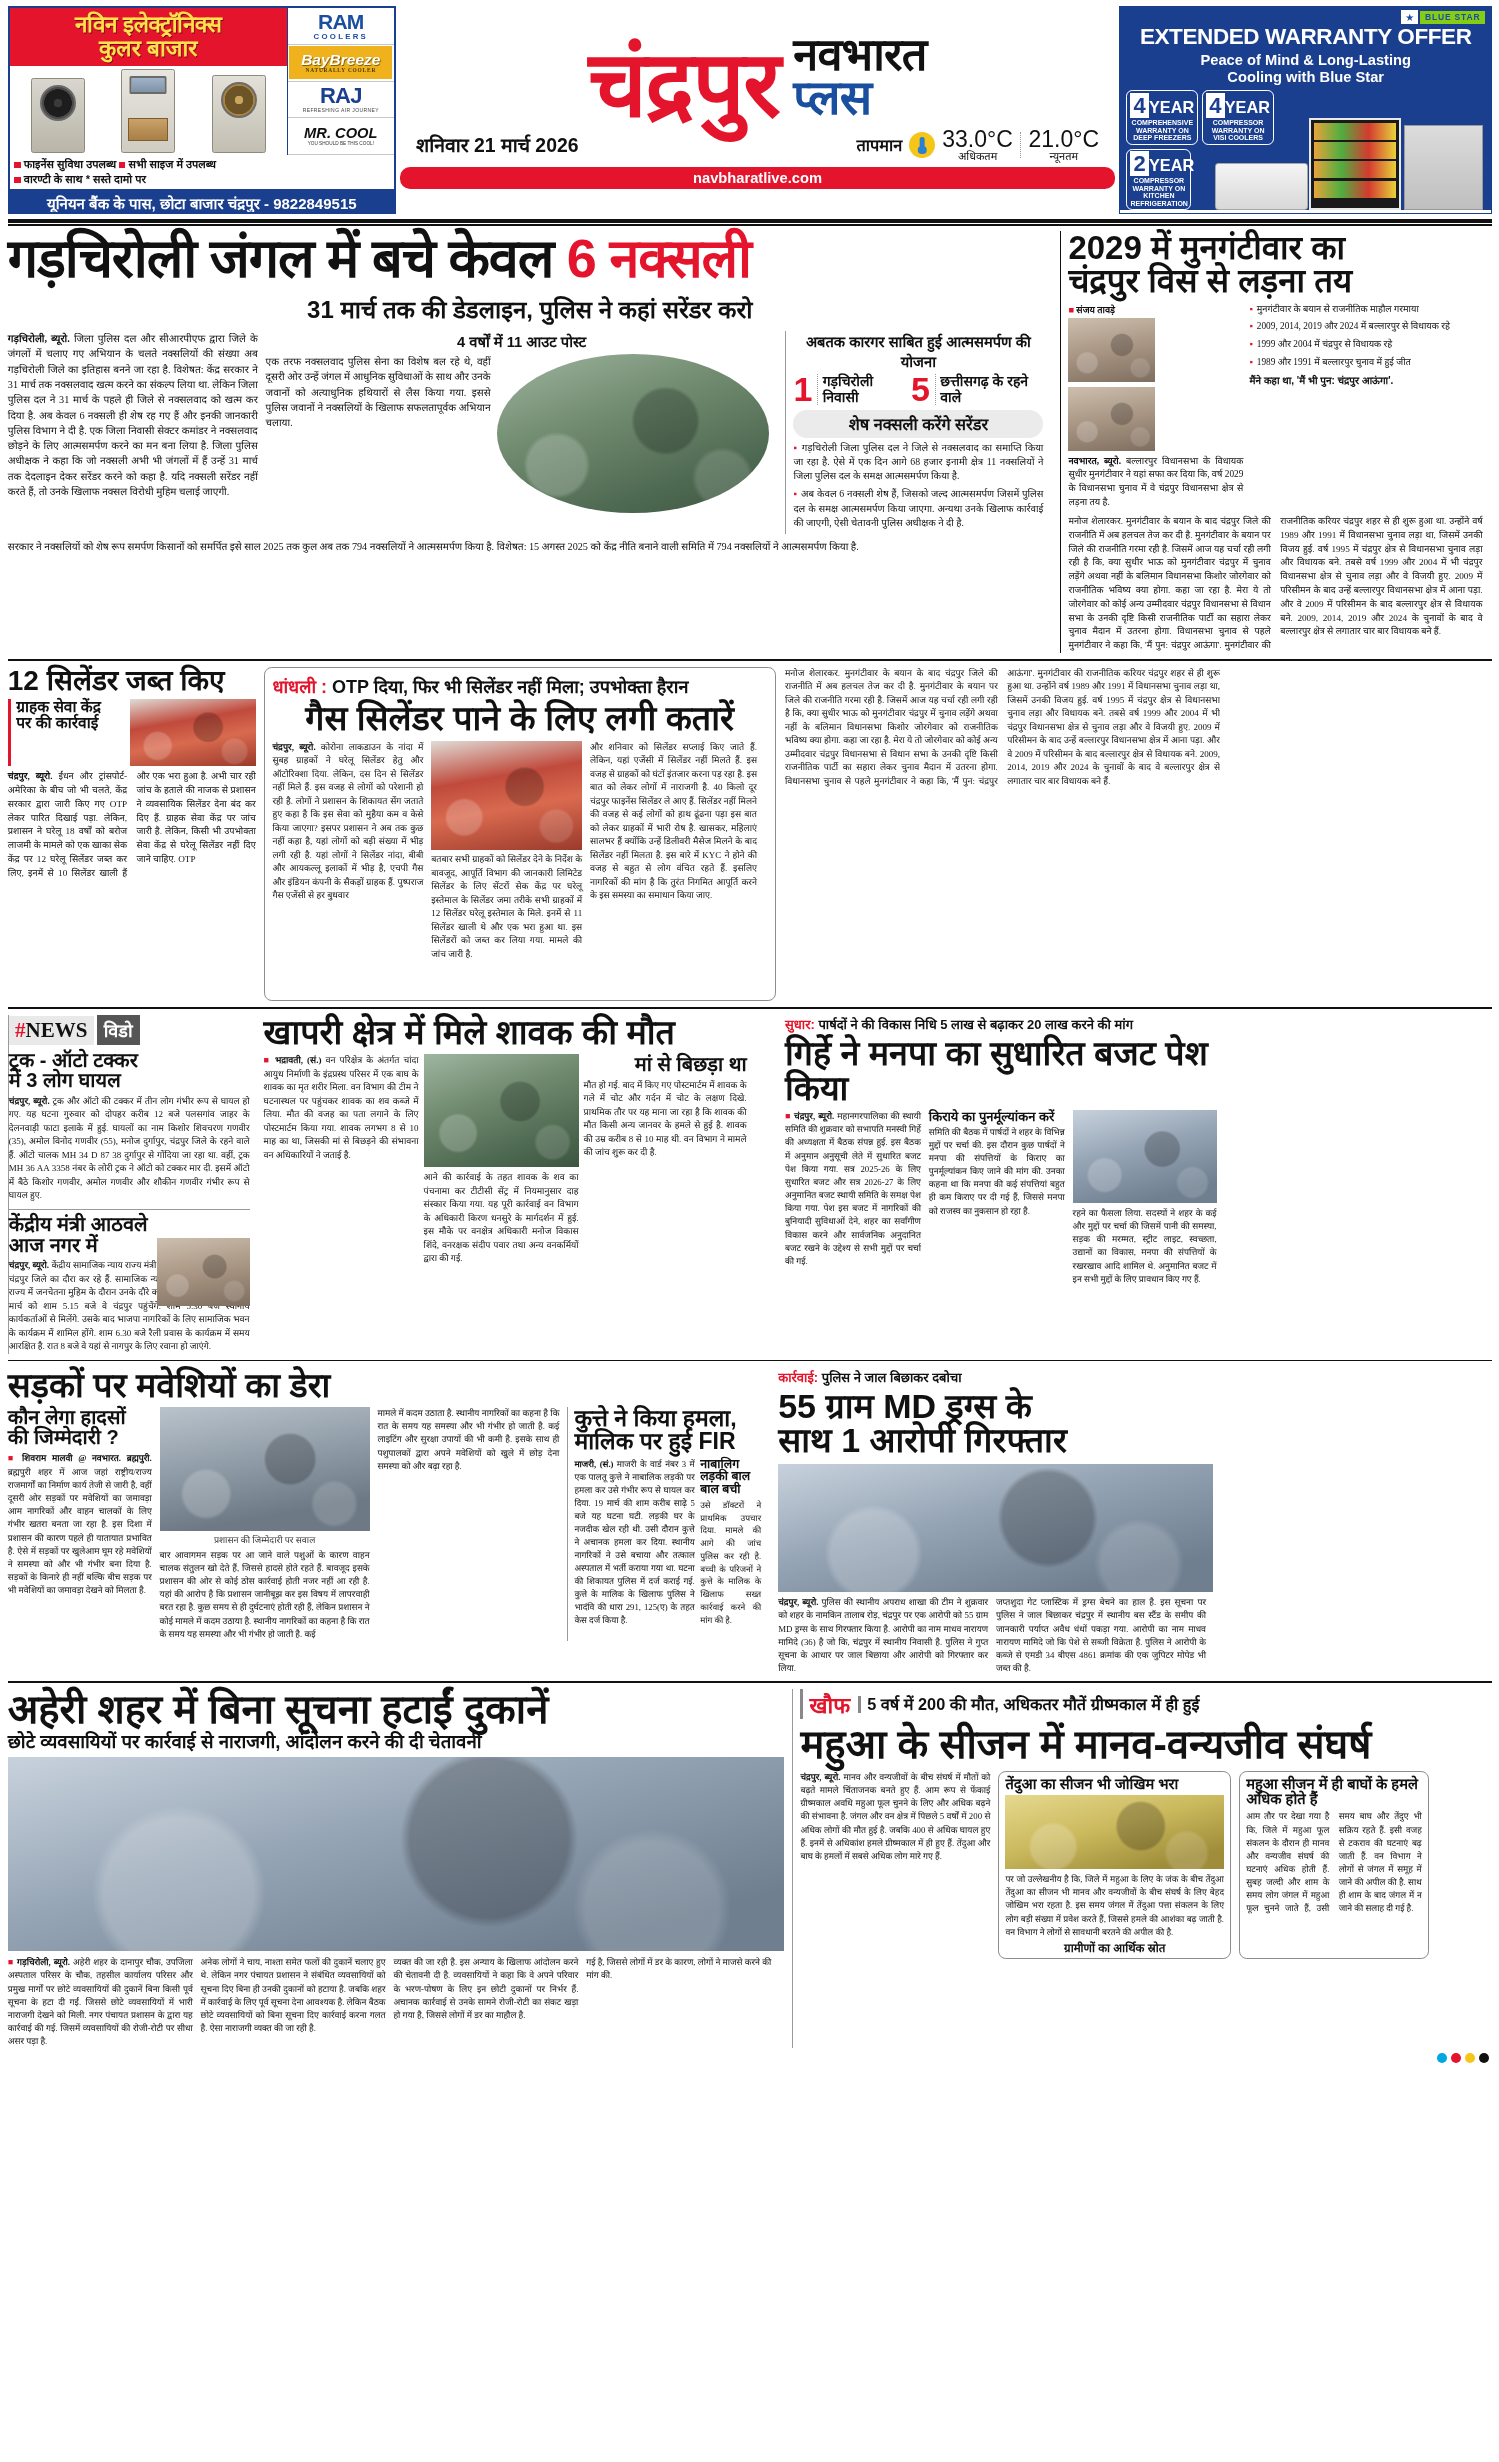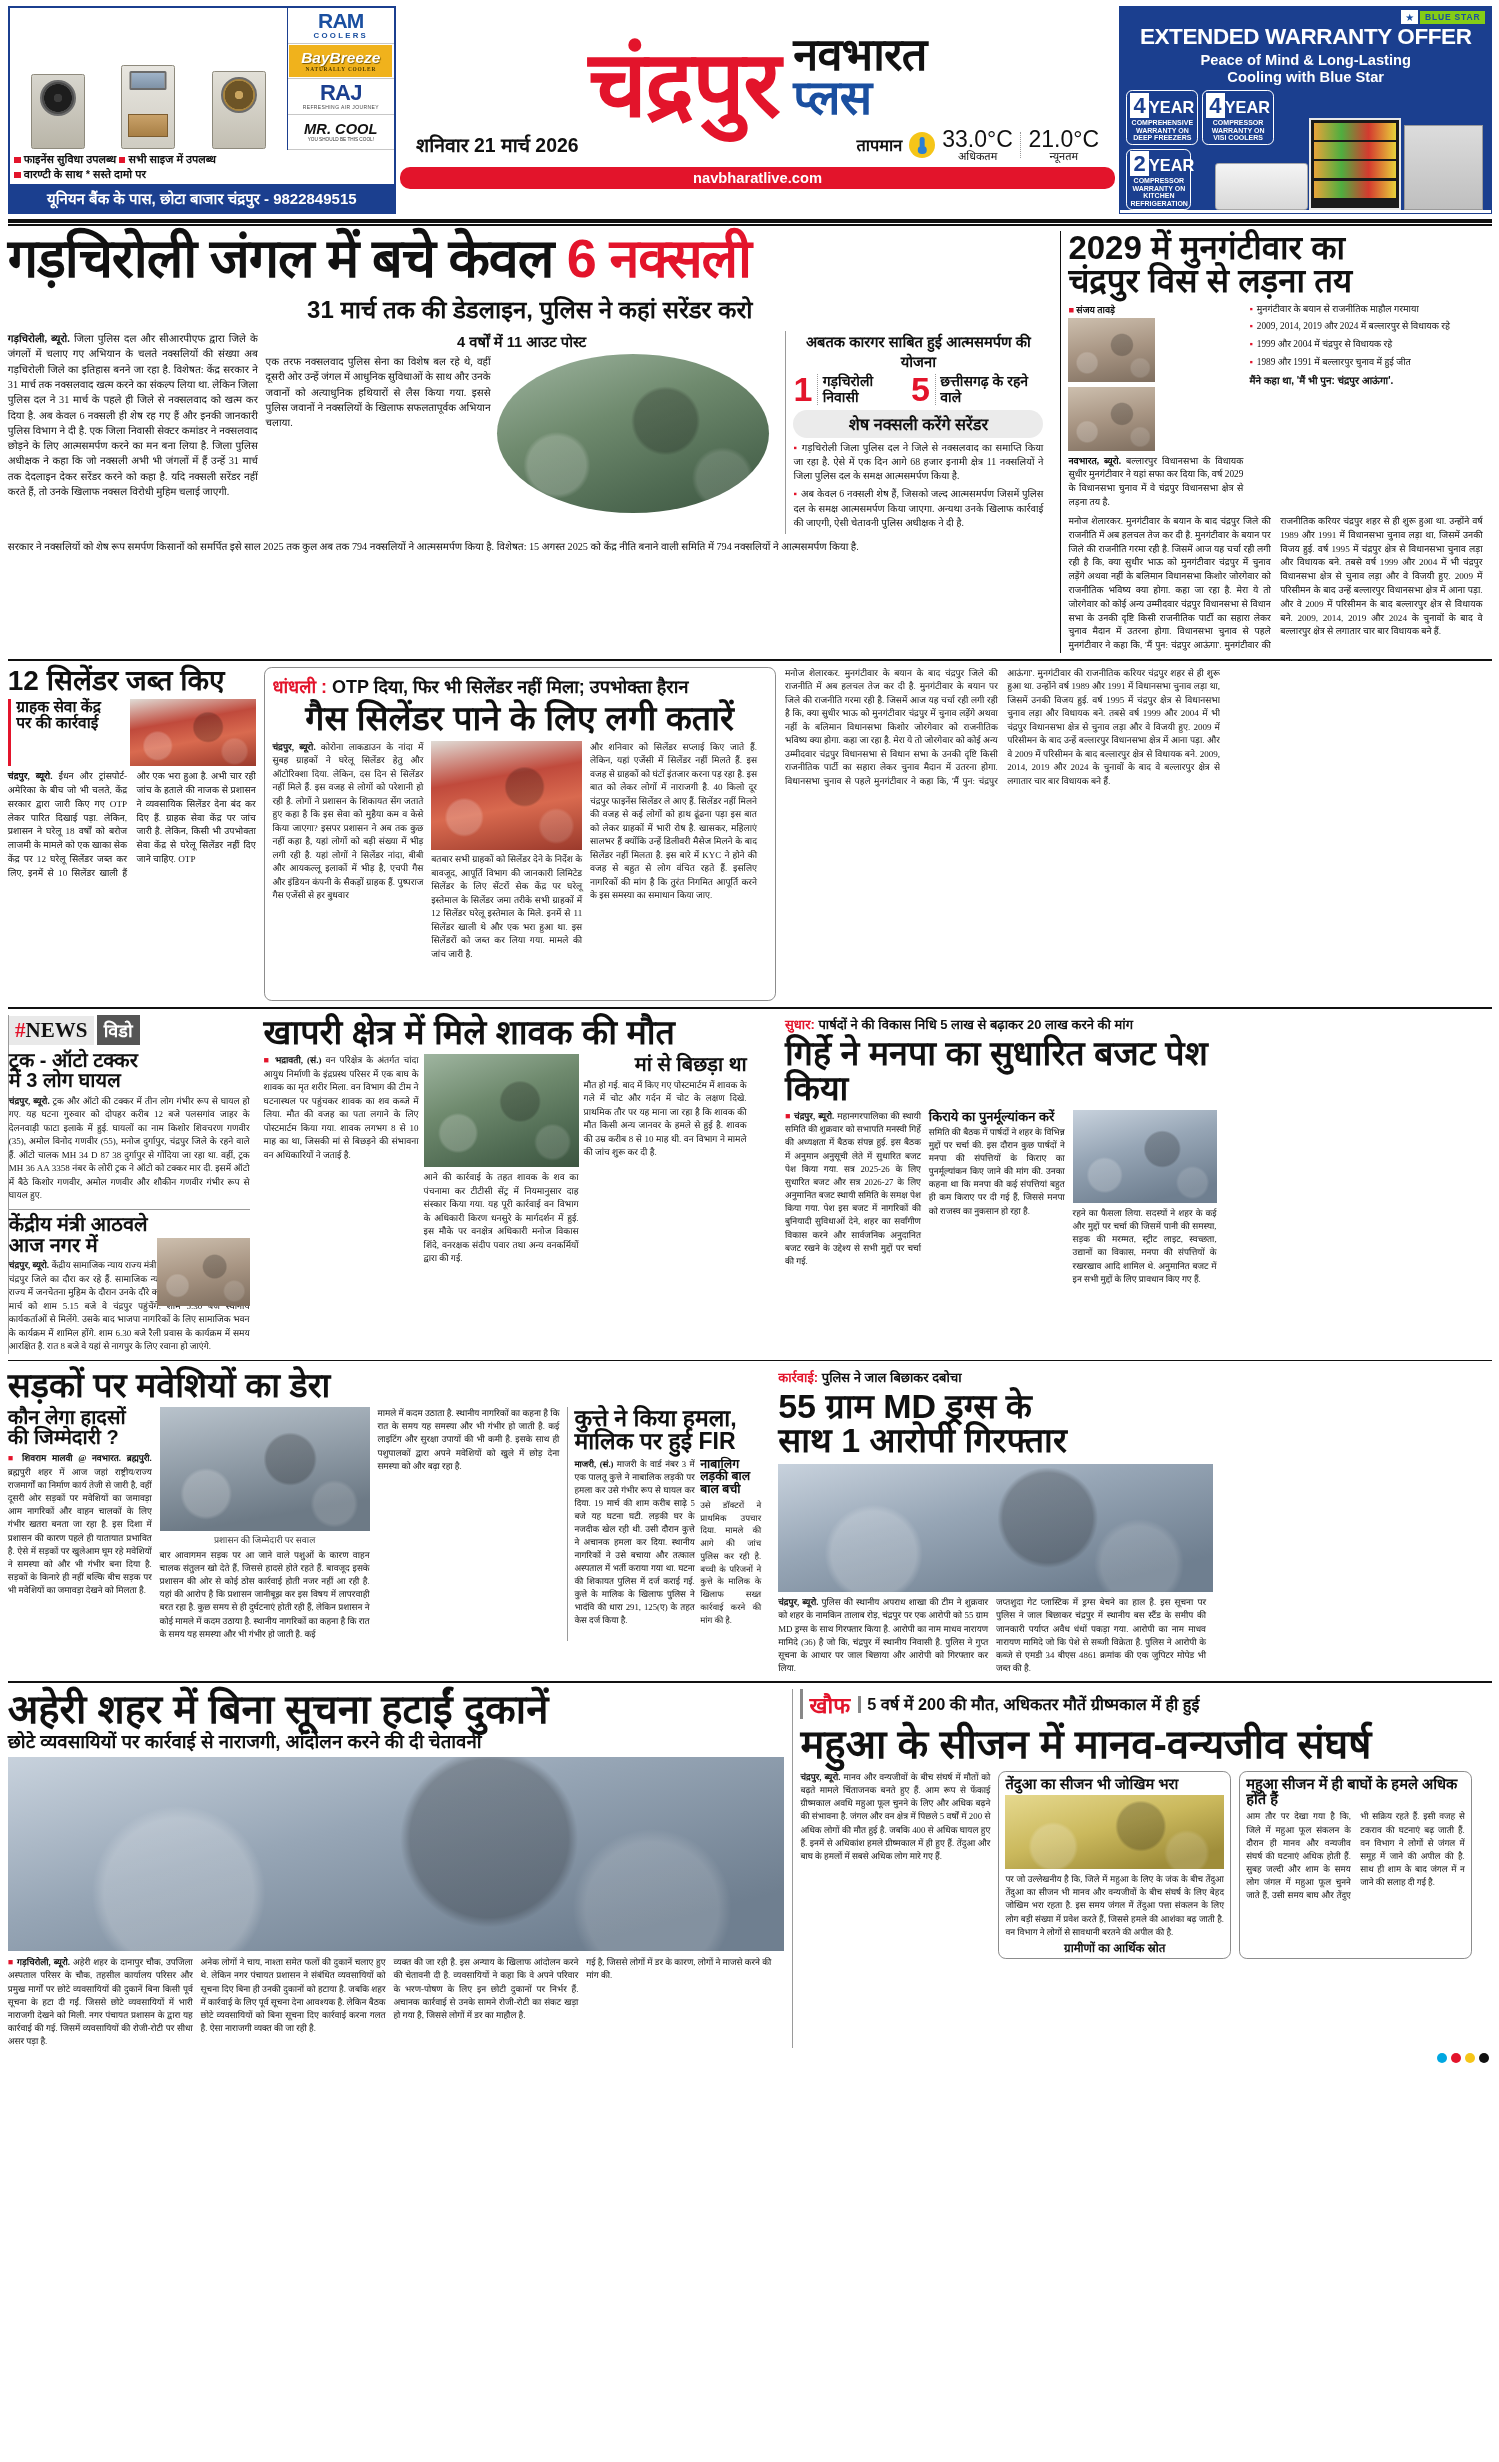--- a/index.html
+++ b/index.html
@@ -190,20 +190,24 @@
 </head>
 <body>
 
 <div class="page">
 
   <div class="masthead">
 
     <div class="ad-left">
       <div class="ad-left-top">
         <div class="ad-left-main">
+          <div class="ad-left-banner">
+            <span class="l1">नविन इलेक्ट्रॉनिक्स</span>
+            <span class="l2">कुलर बाजार</span>
+          </div>
           <div class="coolers">
             <div class="cooler c1">
                 <div class="fan"></div>
               </div>
             <div class="cooler c2">
                 <div class="fan"></div>
                 <div class="pad"></div>
               </div>
             <div class="cooler c3">
                 <div class="fan"></div>
@@ -620,21 +624,21 @@
           </p>
         </div>
         <div style="width:233px" class="boxed">
           <div style="padding:4.7px 6.2px">
             <div class="hl" style="font-size:14.7px">तेंदुआ का सीजन भी जोखिम भरा</div>
             <div class="photo leaf" style="height:74px;margin:3.9px 0"></div>
             <p class="body-txt" style="margin:0;font-size:8.7px">पर जो उल्लेखनीय है कि, जिले में महुआ के लिए के जंक के बीच तेंदुआ तेंदुआ का सीजन भी मानव और वन्यजीवों के बीच संघर्ष के लिए बेहद जोखिम भरा रहता है. इस समय जंगल में तेंदुआ पत्ता संकलन के लिए लोग बड़ी संख्या में प्रवेश करते हैं, जिससे हमले की आशंका बढ़ जाती है. वन विभाग ने लोगों से सावधानी बरतने की अपील की है.</p>
             <div class="hl" style="font-size:11.6px;text-align:center;margin-top:3.1px">ग्रामीणों का आर्थिक स्रोत</div>
           </div>
         </div>
-        <div style="width:233px" class="boxed">
+        <div style="width:190px" class="boxed">
           <div style="padding:4.7px 6.2px">
             <div class="hl" style="font-size:14.7px">महुआ सीजन में ही बाघों के हमले अधिक होते हैं</div>
             <p class="body-txt two-col" style="margin:3.9px 0 0;font-size:8.7px">आम तौर पर देखा गया है कि, जिले में महुआ फूल संकलन के दौरान ही मानव और वन्यजीव संघर्ष की घटनाएं अधिक होती हैं. सुबह जल्दी और शाम के समय लोग जंगल में महुआ फूल चुनने जाते हैं, उसी समय बाघ और तेंदुए भी सक्रिय रहते हैं. इसी वजह से टकराव की घटनाएं बढ़ जाती हैं. वन विभाग ने लोगों से जंगल में समूह में जाने की अपील की है. साथ ही शाम के बाद जंगल में न जाने की सलाह दी गई है.</p>
           </div>
         </div>
       </div>
     </div>
   </div>
 
   <div class="dots">

